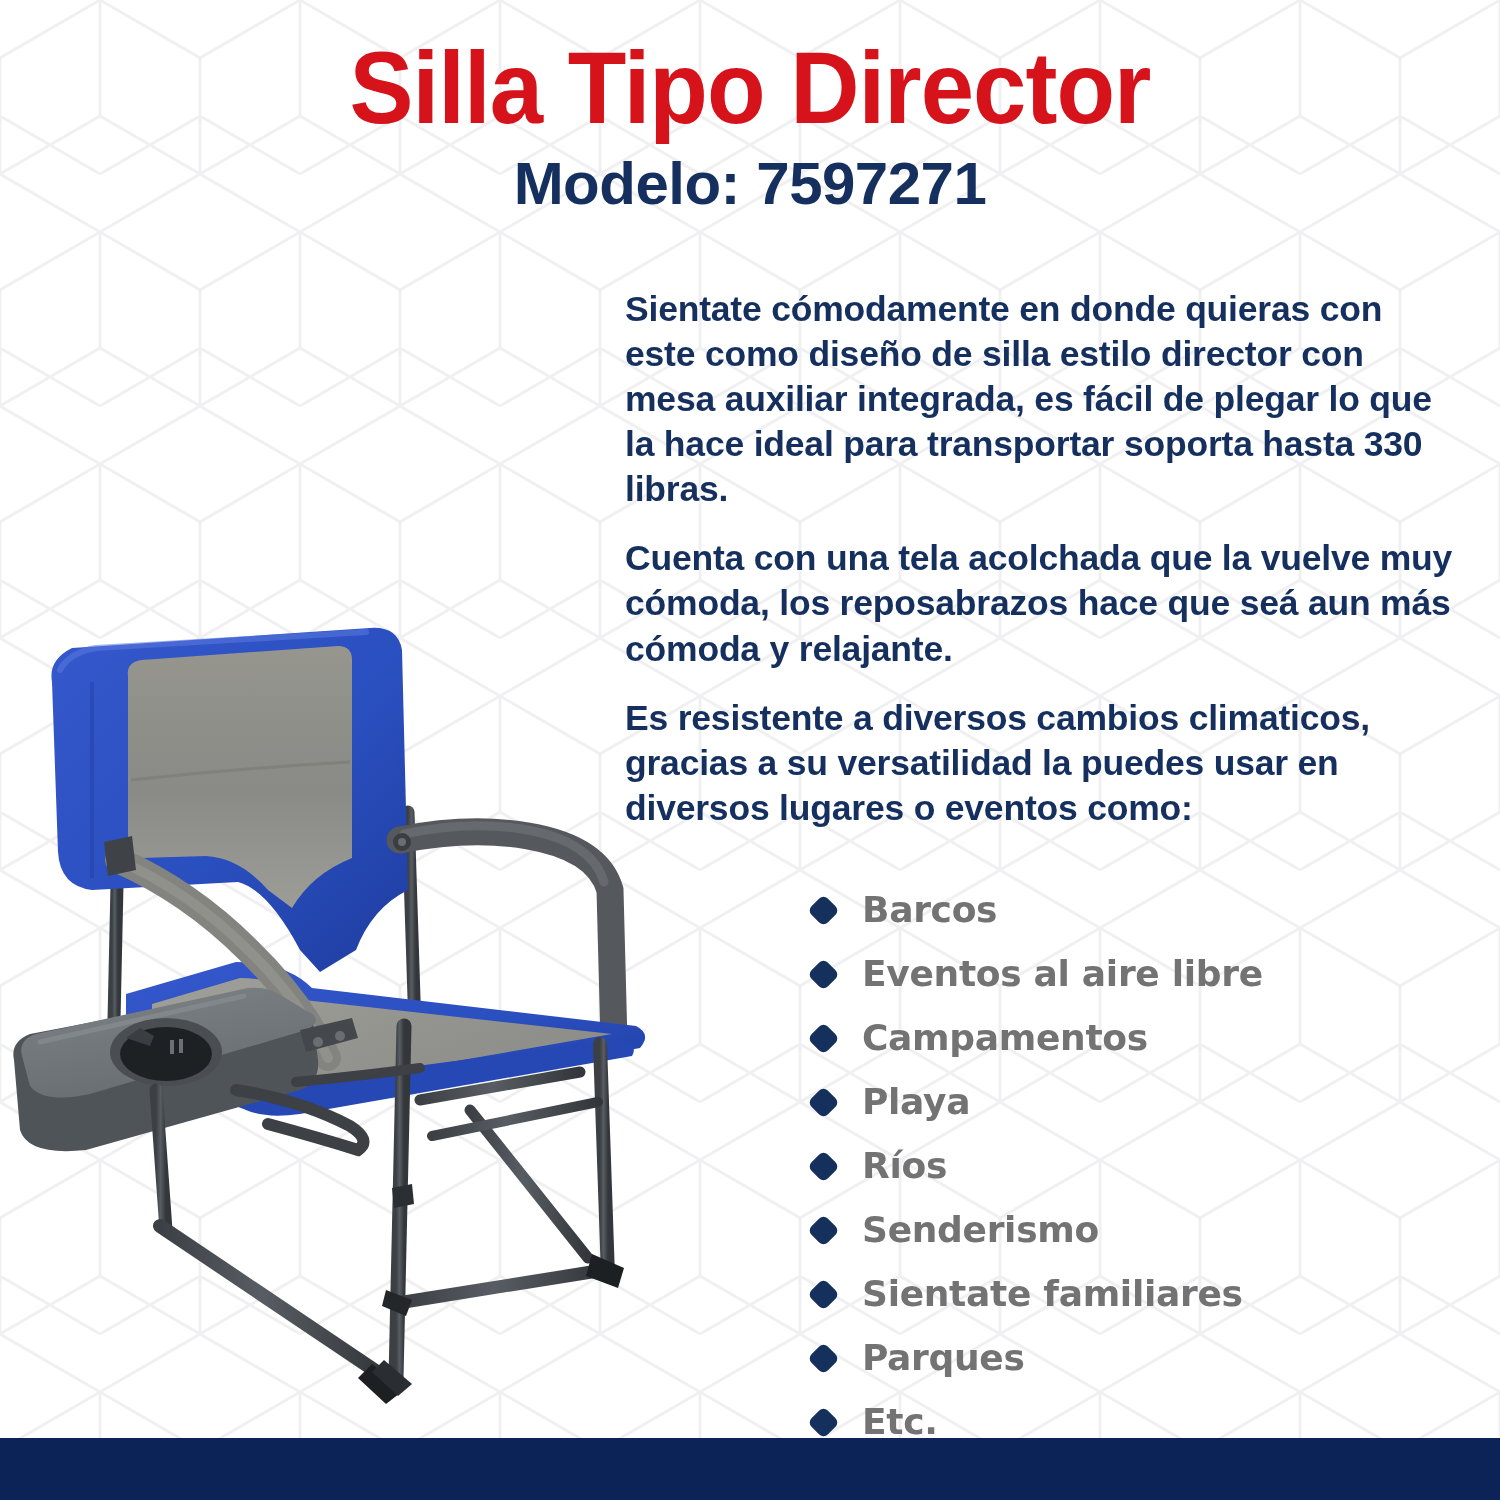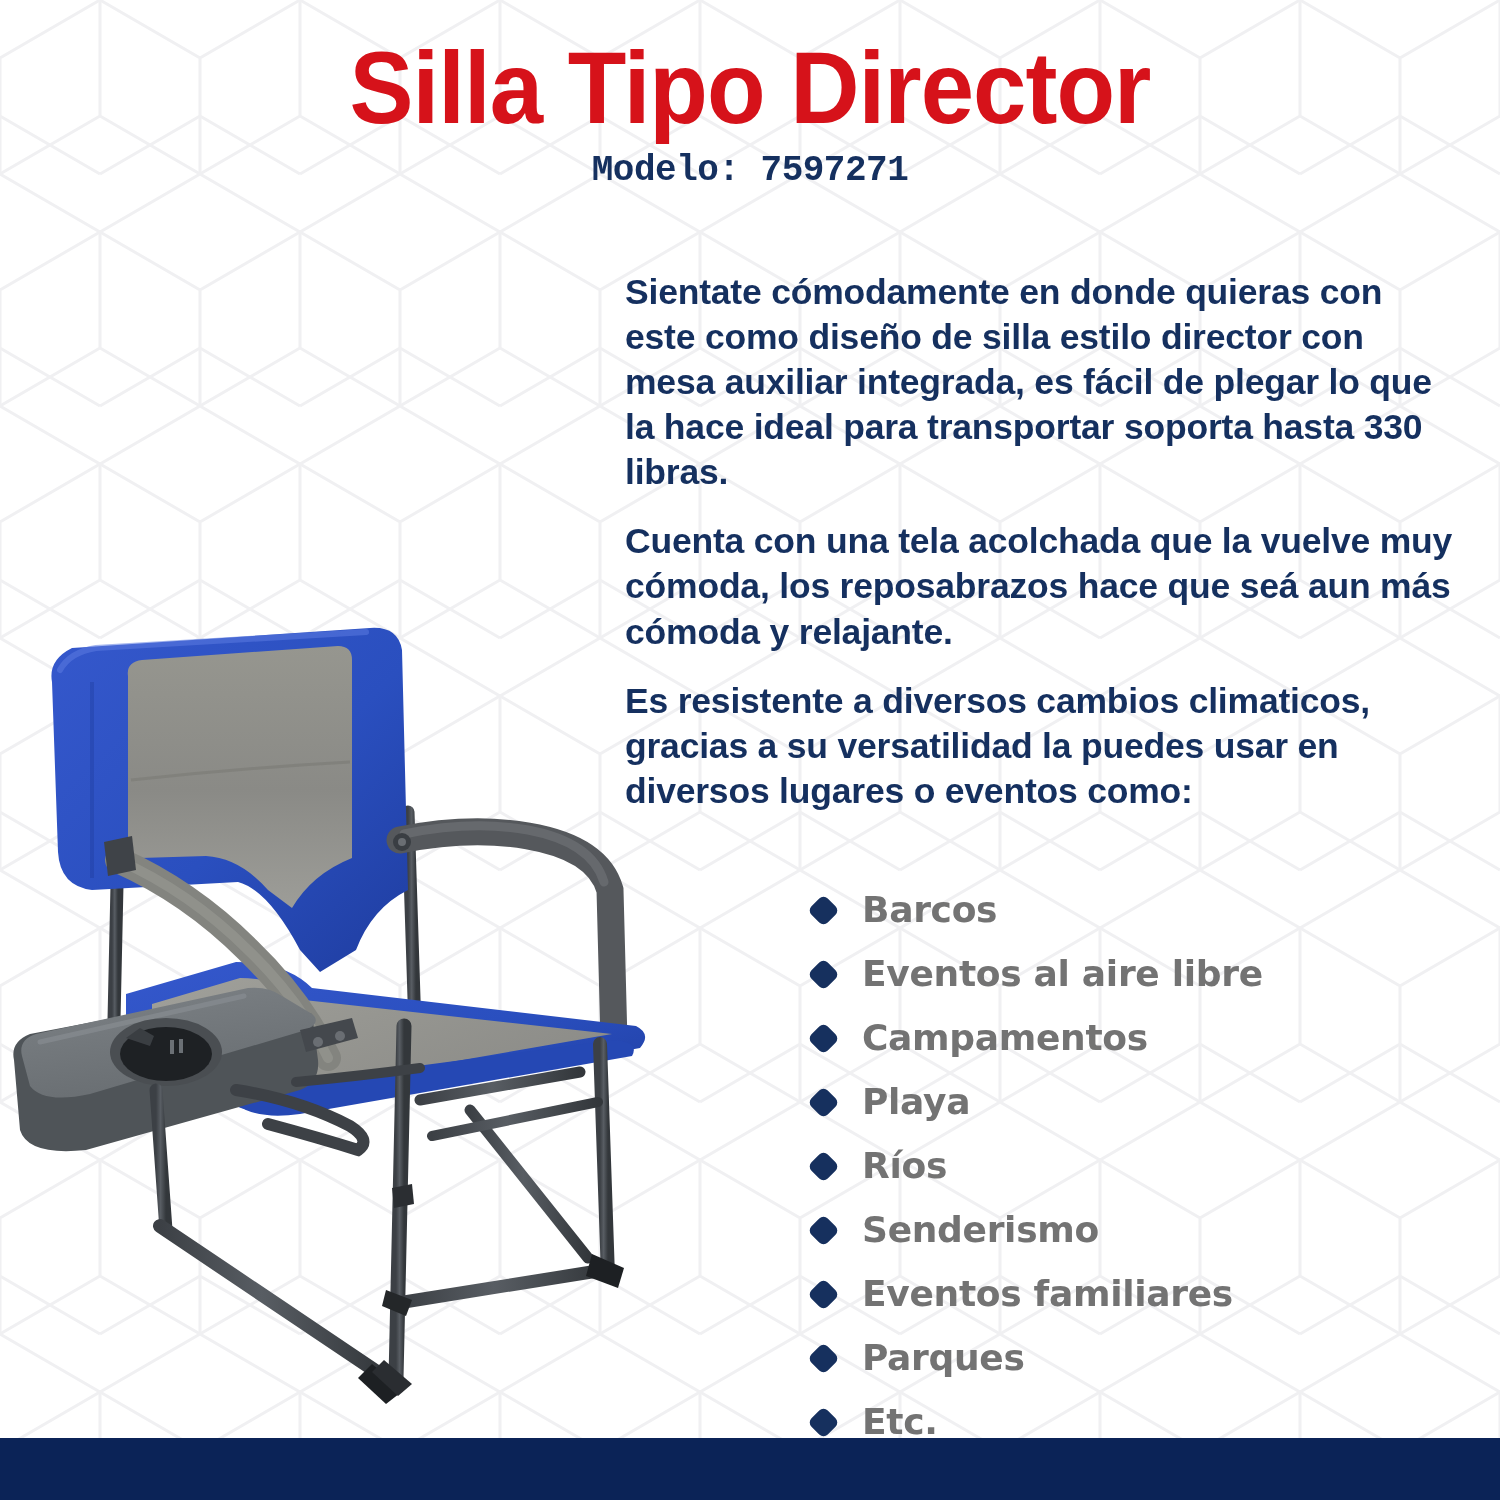--- a/index.html
+++ b/index.html
@@ -50,34 +50,34 @@
     font-weight: bold;
     font-size: 102px;
     line-height: 1.06;
     letter-spacing: -1px;
     color: #d6121a;
     transform: scaleX(0.94);
     white-space: nowrap;
   }
   #model-line {
     margin: 10px 0 0 0;
-    font-family: Liberation Mono, monospace;
+    font-family: Liberation Sans, sans-serif;
     font-weight: bold;
-    font-size: 36px;
+    font-size: 60px;
     line-height: 1.05;
     color: #15305f;
     letter-spacing: -0.5px;
     white-space: nowrap;
   }
 
   
   #description {
     position: absolute;
     left: 625px;
-    top: 270px;
+    top: 287px;
     width: 830px;
     z-index: 4;
   }
   .para {
     margin: 0 0 24px 0;
     font-family: "Liberation Sans", sans-serif;
     font-weight: bold;
     font-size: 35.5px;
     line-height: 1.27;
     color: #15305f;
@@ -181,21 +181,21 @@
     <li class="benefit-item">
       <span class="bullet-marker"></span>
       <span class="benefit-label">Ríos</span>
     </li>
     <li class="benefit-item">
       <span class="bullet-marker"></span>
       <span class="benefit-label">Senderismo</span>
     </li>
     <li class="benefit-item">
       <span class="bullet-marker"></span>
-      <span class="benefit-label">Eventos familiares</span>
+      <span class="benefit-label">Sientate familiares</span>
     </li>
     <li class="benefit-item">
       <span class="bullet-marker"></span>
       <span class="benefit-label">Parques</span>
     </li>
     <li class="benefit-item">
       <span class="bullet-marker"></span>
       <span class="benefit-label">Etc.</span>
     </li>
   </ul>

